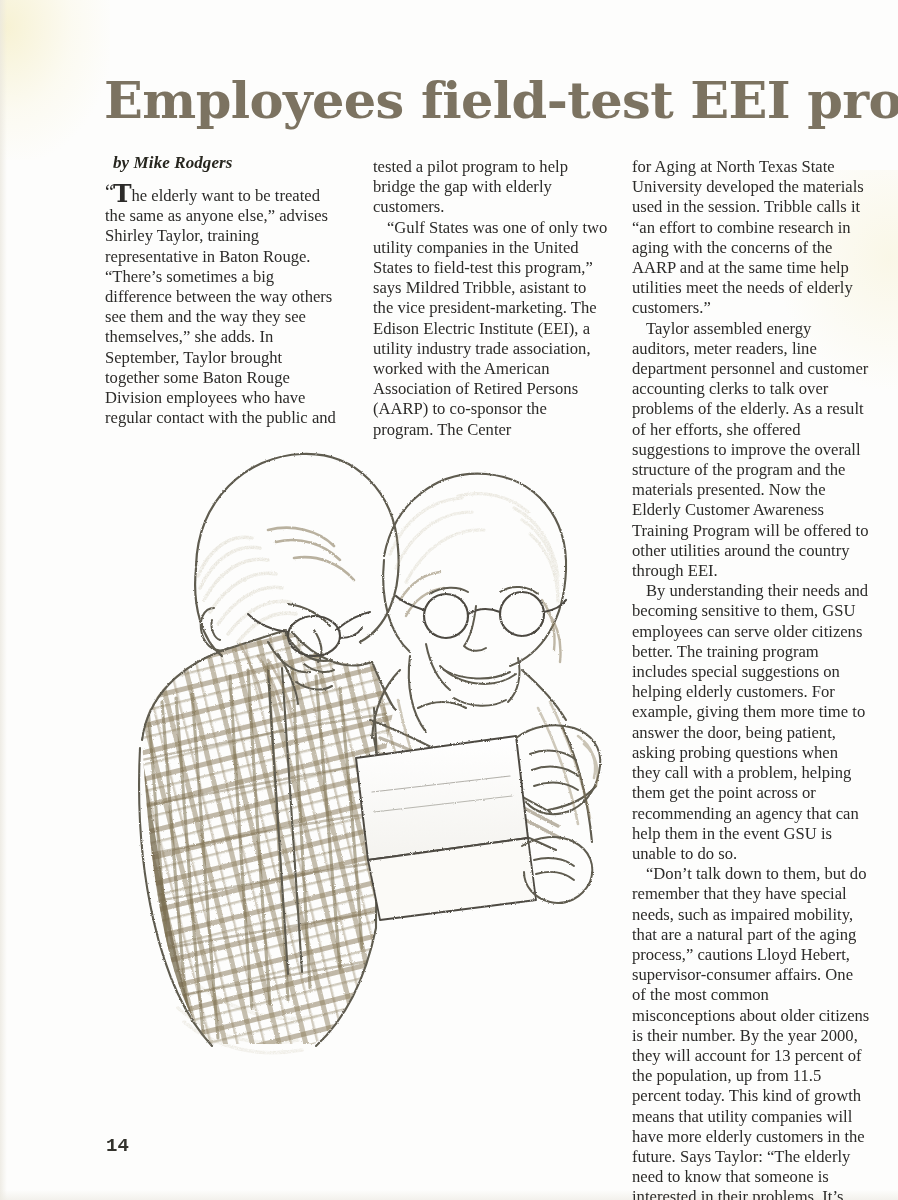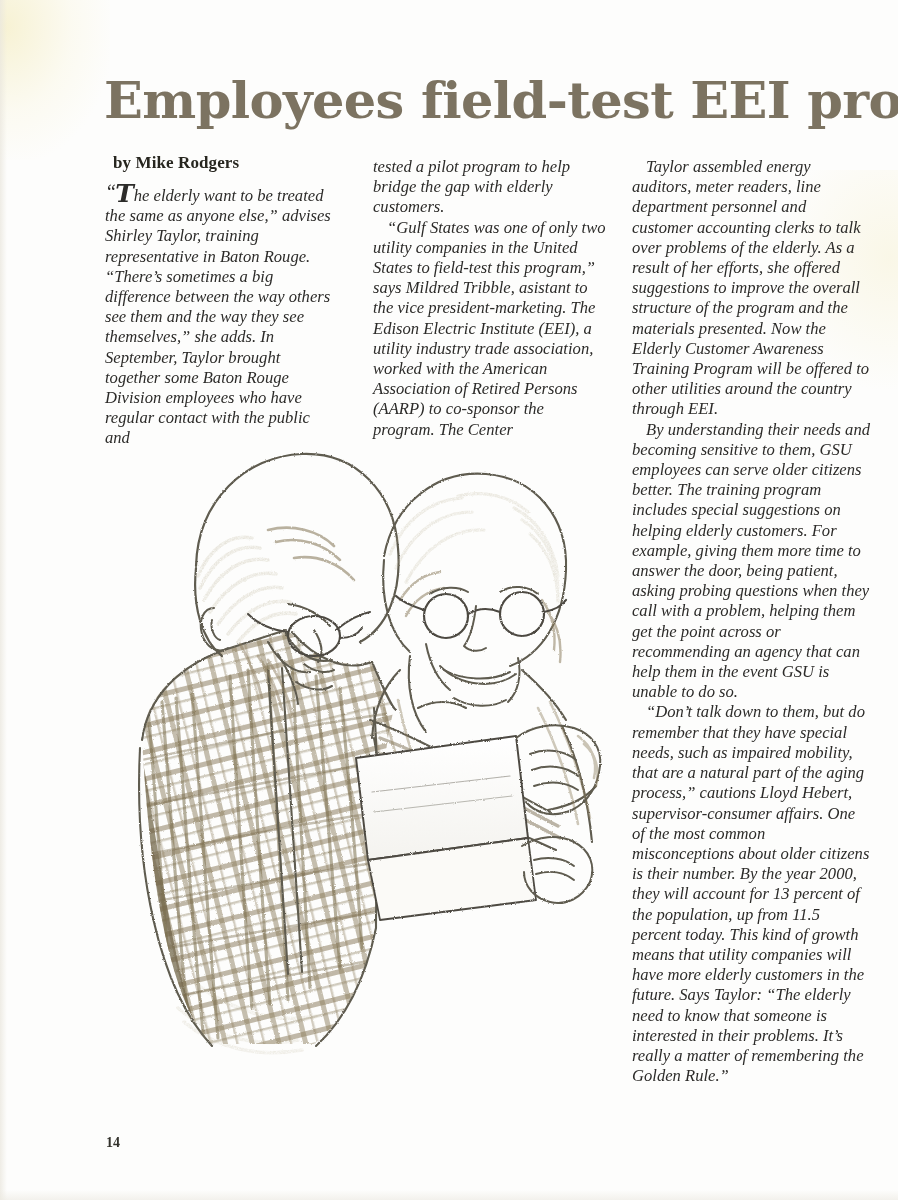--- a/index.html
+++ b/index.html
@@ -75,39 +75,39 @@
 
   
   .col {
     position: absolute;
     font-family: "Liberation Serif", serif;
     font-size: 16.6px;
     line-height: 20.2px;
     color: #2c2b29;
     text-align: left;
     hyphens: none;
-    font-style: italic;
   }
   .col p {
     margin: 0;
     text-indent: 14px;
   }
   .col p.noindent {
     text-indent: 0;
   }
 
   .byline {
     position: absolute;
     left: 113px;
     top: 153px;
     font-family: "Liberation Serif", serif;
     font-weight: bold;
     font-size: 17px;
     color: #27261f;
     letter-spacing: 0.1px;
+    font-style: italic;
   }
 
   #col1 { left: 105px; top: 182px; width: 232px; }
   #col2 { left: 373px; top: 157px; width: 236px; }
   #col3 { left: 632px; top: 157px; width: 238px; }
 
   .dropquote {
     font-size: 20px;
     vertical-align: 2px;
     letter-spacing: -1px;
@@ -118,23 +118,23 @@
     font-size: 25px;
     line-height: 0;
     vertical-align: -1px;
   }
 
   
   .folio {
     position: absolute;
     left: 106px;
     top: 1135px;
-    font-family: Liberation Serif, serif;
+    font-family: Liberation Mono, monospace;
     font-weight: bold;
-    font-size: 14px;
+    font-size: 19px;
     color: #33322c;
   }
 
   
   .illustration {
     position: absolute;
     left: 118px;
     top: 408px;
     width: 500px;
     height: 650px;
@@ -158,20 +158,21 @@
   <div class="col" id="col1">
     <p class="noindent"><span class="dropquote">“</span><span class="dropcap">T</span><span>he elderly want to be treated the same as anyone else,” advises Shirley Taylor, training representative in Baton Rouge. “There’s sometimes a big difference between the way others see them and the way they see themselves,” she adds. In September, Taylor brought together some Baton Rouge Division employees who have regular contact with the public and</span></p>
   </div>
 
   <div class="col" id="col2">
     <p class="noindent">tested a pilot program to help bridge the gap with elderly customers.</p>
     <p>“Gulf States was one of only two utility companies in the United States to field-test this program,” says Mildred Tribble, asistant to the vice president-marketing. The Edison Electric Institute (EEI), a utility industry trade association, worked with the American Association of Retired Persons (AARP) to co-sponsor the program. The Center</p>
   </div>
 
   <div class="col" id="col3">
+    <p class="noindent">for Aging at North Texas State University developed the materials used in the session. Tribble calls it “an effort to combine research in aging with the concerns of the AARP and at the same time help utilities meet the needs of elderly customers.”</p>
     <p>Taylor assembled energy auditors, meter readers, line department personnel and customer accounting clerks to talk over problems of the elderly. As a result of her efforts, she offered suggestions to improve the overall structure of the program and the materials presented. Now the Elderly Customer Awareness Training Program will be offered to other utilities around the country through EEI.</p>
     <p>By understanding their needs and becoming sensitive to them, GSU employees can serve older citizens better. The training program includes special suggestions on helping elderly customers. For example, giving them more time to answer the door, being patient, asking probing questions when they call with a problem, helping them get the point across  or recommending an agency that can help them in the event GSU is unable to do so.</p>
     <p>“Don’t talk down to them, but do remember that they have special needs, such as impaired mobility, that are a natural part of the aging process,” cautions Lloyd Hebert, supervisor-consumer affairs. One of the most common misconceptions about older citizens is their number. By the year 2000, they will account for 13 percent of the population, up from 11.5 percent today. This kind of growth means that utility companies will have more elderly customers in the future. Says Taylor: “The elderly need to know that someone is interested in their problems. It’s really a matter of remembering the Golden Rule.”</p>
   </div>
 
   <div class="illustration">
     <svg viewBox="0 0 500 650" xmlns="http://www.w3.org/2000/svg">
       <defs>
         <filter id="rough" x="-20%" y="-20%" width="140%" height="140%">
           <feTurbulence type="fractalNoise" baseFrequency="0.9" numOctaves="3" seed="7" result="n"></feTurbulence>

